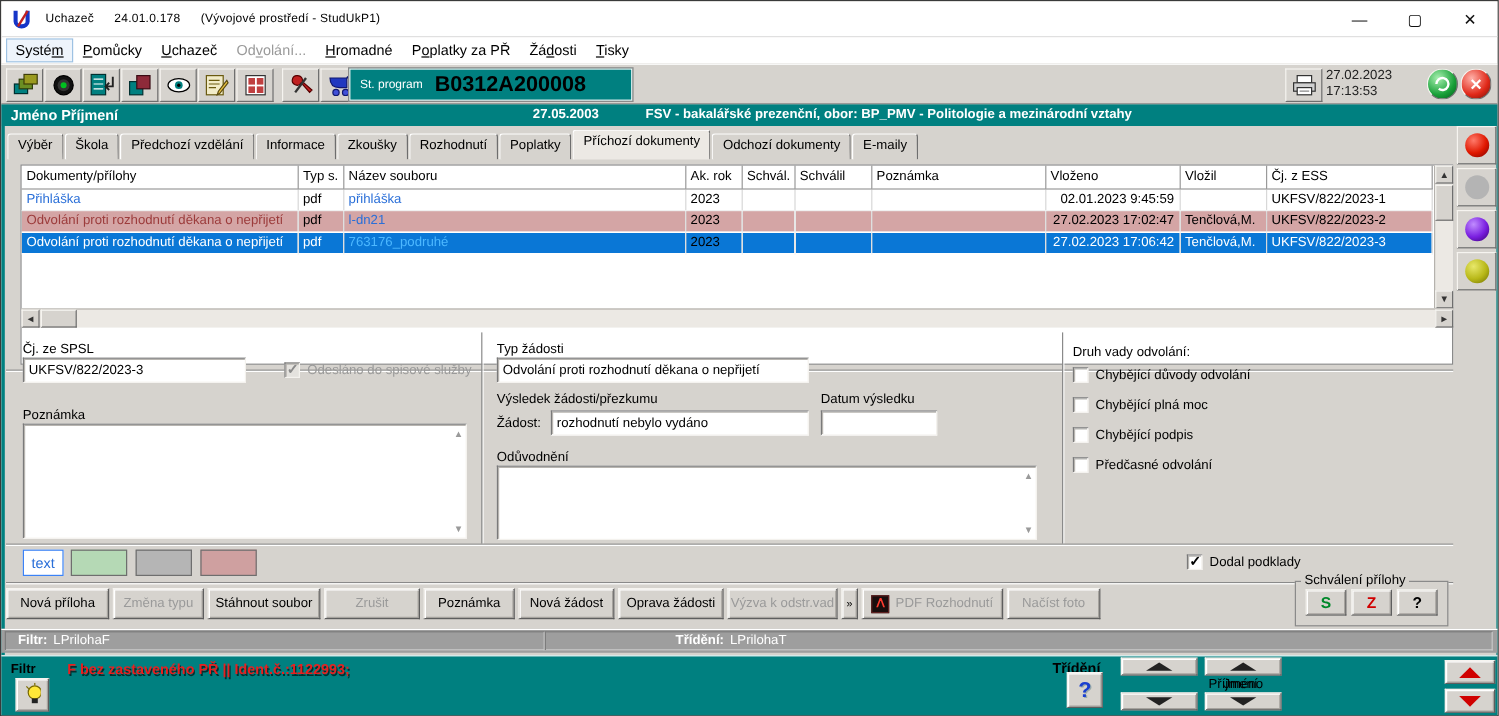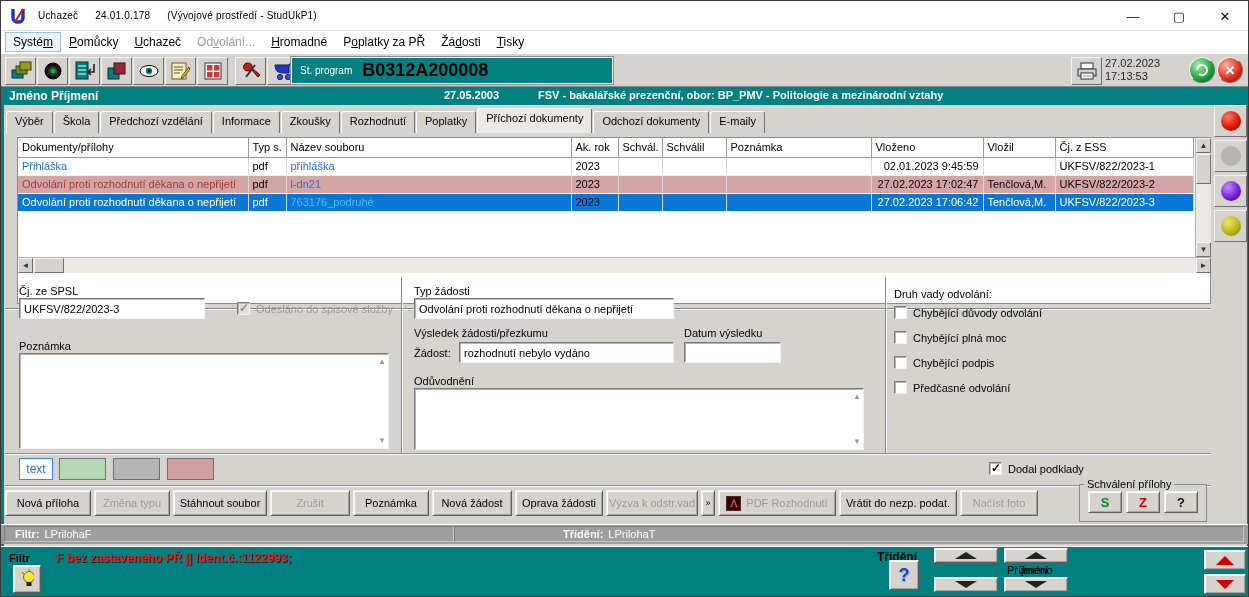--- a/index.html
+++ b/index.html
@@ -25,21 +25,21 @@
   .menuitem{padding:2px 7px;margin-right:2px;font-size:12px;}
   .menuitem.focused{background:#eef4fb;outline:1px solid #9ec2e3;}
   .menuitem.disabled{color:#9a9a9a;}
 
   
   .toolbar{left:0;top:52px;width:100%;height:34px;background:#d6d3ce;
            border-top:1px solid #fff;border-bottom:1px solid #8a8a8a;}
   .tbtn{position:absolute;top:3px;width:31px;height:28px;background:#d6d3ce;
         border:1px solid;border-color:#f6f4f0 #6e6e6e #6e6e6e #f6f4f0;
         display:flex;align-items:center;justify-content:center;}
-  .stprog{position:absolute;left:290px;top:3px;width:322px;height:27px;background:#008080;
+  .stprog{position:absolute;left:290px;top:3px;width:236px;height:27px;background:#008080;
           border:1px solid #fff;outline:1px solid #8a8a8a;display:flex;align-items:center;padding:0 8px;}
   .stprog .lbl{color:#fff;font-size:10px;margin-right:10px;}
   .stprog .val{color:#000;font-weight:bold;font-size:18px;}
   .clock{position:absolute;left:1104px;top:3px;width:70px;line-height:13px;font-size:11px;color:#222;}
   .ballbtn-round{border-radius:50%;}
 
   
   .studentbar{left:0;top:86px;width:100%;height:18px;background:#008080;color:#fff;font-weight:bold;}
   .studentbar .nm{position:absolute;left:8px;top:2px;font-size:12px;}
   .studentbar .bd{position:absolute;left:443px;top:2px;font-size:11px;}
@@ -474,21 +474,20 @@
       <span class="btn disabled" style="width:80px;">Zrušit</span>
       <span class="btn" style="width:76px;">Poznámka</span>
       <span class="btn" style="width:80px;">Nová žádost</span>
       <span class="btn" style="width:88px;">Oprava žádosti</span>
       <span class="btn disabled" style="width:92px;">Výzva k odstr.vad</span>
       <span class="btn small">»</span>
       <span class="btn disabled" style="width:118px;">
         <span class="pdficon">ꓥ</span>
         <span>PDF Rozhodnutí</span>
       </span>
-      <span class="btn" style="width:118px;">Vrátit do nezp. podat.</span>
       <span class="btn disabled" style="width:78px;">Načíst foto</span>
     </div>
 
     <fieldset class="approve">
       <legend>Schválení přílohy</legend>
       <div class="approve-btns">
         <span class="btn abtn s">S</span>
         <span class="btn abtn z">Z</span>
         <span class="btn abtn q">?</span>
       </div>

